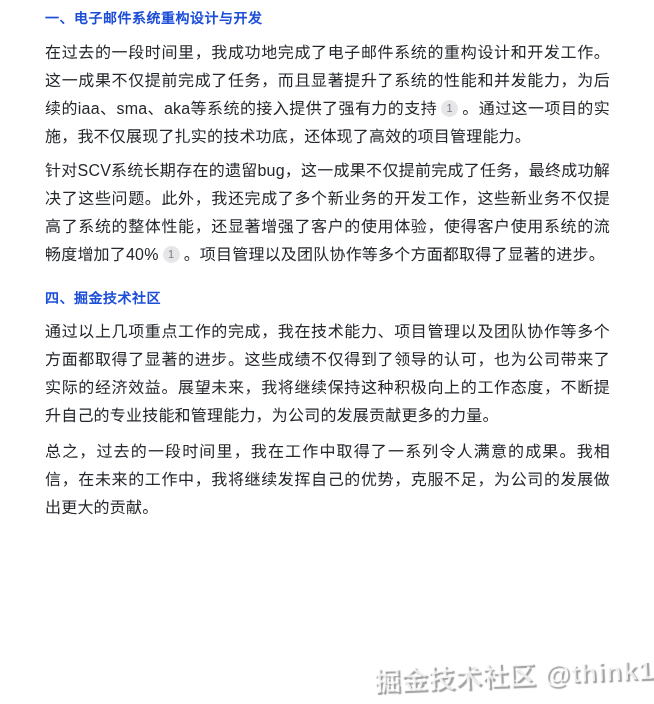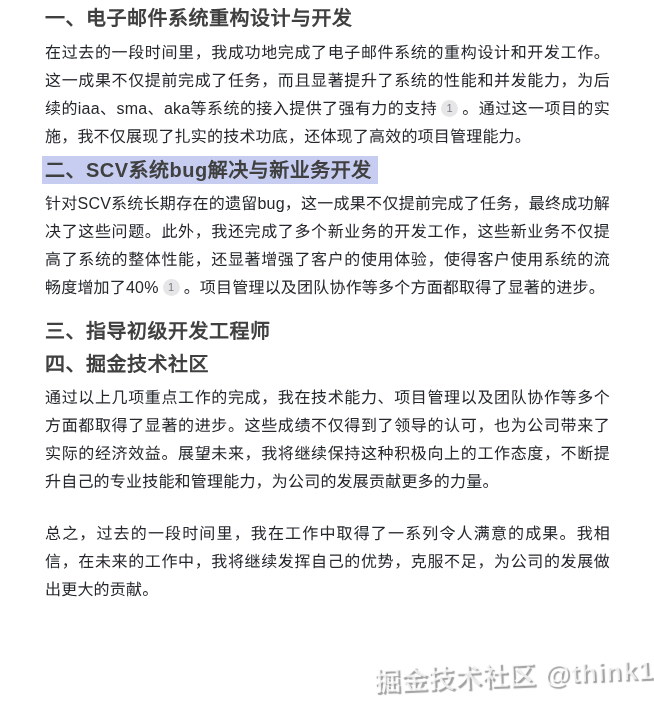--- a/index.html
+++ b/index.html
@@ -12,23 +12,23 @@
   .page {
     position: relative;
     width: 654px; height: 704px;
     overflow: hidden;
     background: #ffffff;
   }
   .doc {
     padding: 5px 44px 0 45px;
   }
   .doc-h {
-    font-size: 20px;
+    font-size: 14px;
     font-weight: bold;
-    color: #404040;
+    color: #1d4ed8;
     line-height: 26px;
     margin: 0 0 8px 0;
     letter-spacing: 0.5px;
   }
   .doc-h.h1 { margin-bottom: 8px; }
   .doc-h.h2 { margin-bottom: 7px; }
   .hl {
     background: var(--hl, #c6cdf0);
     padding: 3px 6px 3px 3px;
     margin-left: -3px;
@@ -37,21 +37,21 @@
     font-size: 16px;
     color: #24272c;
     line-height: 28px;
     text-align: justify;
     margin: 0 0 13px 0;
     letter-spacing: 0.2px;
   }
   .doc-p.p1 { margin-bottom: 6px; }
   .doc-p.p2 { margin-bottom: 16px; }
   .doc-p.p3 { margin-bottom: 9px; }
-  .doc-p.p4 { margin-bottom: 24px; }
+  .doc-p.p4 { margin-bottom: 8px; }
   .doc-p.p5 { margin-bottom: 0; }
   .badge {
     display: inline-block;
     width: 17px; height: 17px;
     border-radius: 50%;
     background: var(--badge-bg, #e6e6e8);
     color: var(--badge-fg, #7b7b82);
     font-size: 11px;
     line-height: 17px;
     text-align: center;
@@ -77,24 +77,22 @@
 </style>
 </head>
 <body>
 
 <div class="page">
   <div class="doc">
 
     <h2 class="doc-h h1">一、电子邮件系统重构设计与开发</h2>
     <p class="doc-p p1"><span>在过去的一段时间里，我成功地完成了电子邮件系统的重构设计和开发工作。这一成果不仅提前完成了任务，而且显著提升了系统的性能和并发能力，为后续的iaa、sma、aka等系统的接入提供了强有力的支持</span><span class="badge">1</span><span>。通过这一项目的实施，我不仅展现了扎实的技术功底，还体现了高效的项目管理能力。</span></p>
 
-    <h2 class="doc-h h2"><span class="hl">二、SCV系统bug解决与新业务开发</span></h2>
     <p class="doc-p p2"><span>针对SCV系统长期存在的遗留bug，这一成果不仅提前完成了任务，最终成功解决了这些问题。此外，我还完成了多个新业务的开发工作，这些新业务不仅提高了系统的整体性能，还显著增强了客户的使用体验，使得客户使用系统的流畅度增加了40%</span><span class="badge">1</span><span>。项目管理以及团队协作等多个方面都取得了显著的进步。</span></p>
 
-    <h2 class="doc-h h2">三、指导初级开发工程师</h2>
 
     <h2 class="doc-h h2">四、掘金技术社区</h2>
     <p class="doc-p p4">通过以上几项重点工作的完成，我在技术能力、项目管理以及团队协作等多个方面都取得了显著的进步。这些成绩不仅得到了领导的认可，也为公司带来了实际的经济效益。展望未来，我将继续保持这种积极向上的工作态度，不断提升自己的专业技能和管理能力，为公司的发展贡献更多的力量。</p>
     <p class="doc-p p5">总之，过去的一段时间里，我在工作中取得了一系列令人满意的成果。我相信，在未来的工作中，我将继续发挥自己的优势，克服不足，为公司的发展做出更大的贡献。</p>
 
   </div>
 
   <div class="watermark">掘金技术社区 @think123</div>
 </div>
 

